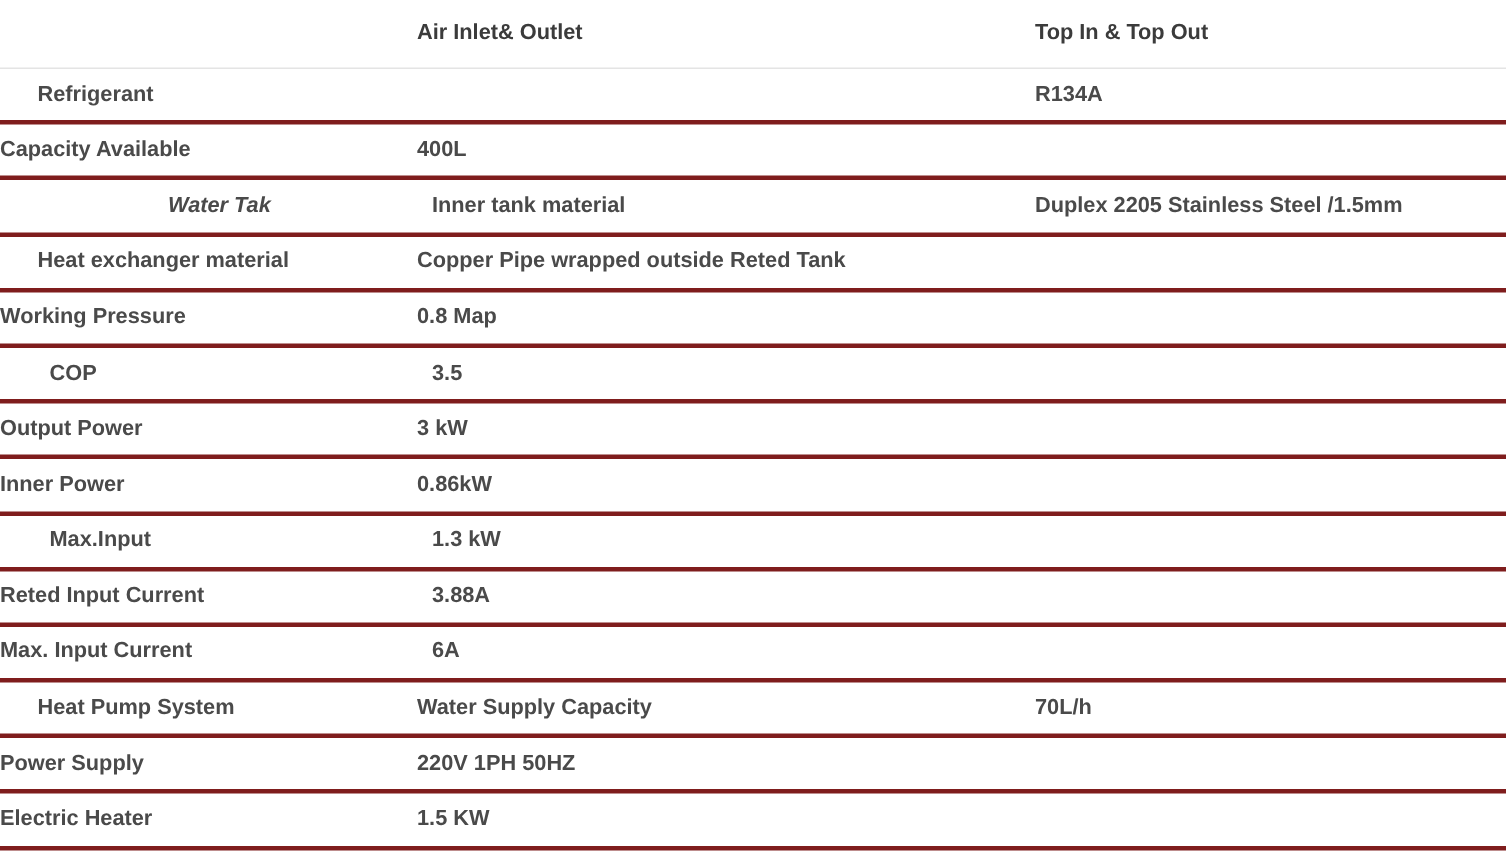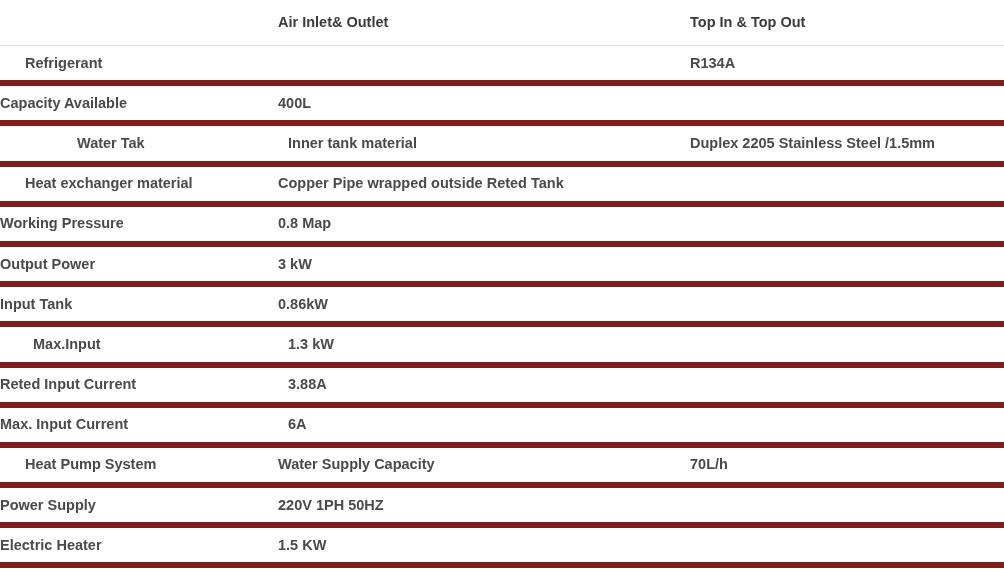--- a/index.html
+++ b/index.html
@@ -18,21 +18,21 @@
     width: 1004px;
     border-collapse: collapse;
     table-layout: fixed;
   }
   .spec-table td,
   .spec-table th {
     font-size: 14.5px;
     font-weight: bold;
     text-align: left;
     vertical-align: middle;
-    border-bottom: 6px solid #7f1d1d;
+    border-bottom: 3px solid #7f1d1d;
     padding: 0;
     height: 34.2px;
     line-height: 17px;
     overflow: hidden;
     white-space: nowrap;
   }
   .col-a { width: 278px; }
   .col-b { width: 412px; margin-top: 15px; }
   .col-c { width: 314px; }
 
@@ -40,21 +40,21 @@
     color: #3b3b3b;
     border-bottom: 1px solid #e4e4e4;
     height: 45px;
     font-size: 14.5px;
   }
   .head-row th.col-a { padding-left: 0; }
 
   .cell-a  { padding-left: 18px; color: #4a4a4a; }
   .cell-a.indent-1 { padding-left: 25px; }
   .cell-a.indent-2 { padding-left: 33px; }
-  .cell-a.indent-3 { padding-left: 77px; }
+  .cell-a.indent-3 { padding-left: 112px; font-style: italic; }
   .cell-b  { padding-left: 0; color: #4a4a4a; }
   .cell-b.indent-1 { padding-left: 10px; }
   .cell-c  { padding-left: 0; color: #4a4a4a; }
 </style>
 </head>
 <body>
 
 <table class="spec-table">
   <thead>
     <tr class="head-row">
@@ -83,26 +83,31 @@
         <td class="col-a cell-a indent-1">Heat exchanger material</td>
         <td class="col-b cell-b">Copper Pipe wrapped outside Reted Tank</td>
         <td class="col-c cell-c"></td>
       </tr>
       <tr>
         <td class="col-a cell-a">Working Pressure</td>
         <td class="col-b cell-b">0.8 Map</td>
         <td class="col-c cell-c"></td>
       </tr>
       <tr>
+        <td class="col-a cell-a indent-2">COP</td>
+        <td class="col-b cell-b indent-1">3.5</td>
+        <td class="col-c cell-c"></td>
+      </tr>
+      <tr>
         <td class="col-a cell-a">Output Power</td>
         <td class="col-b cell-b">3 kW</td>
         <td class="col-c cell-c"></td>
       </tr>
       <tr>
-        <td class="col-a cell-a">Input Tank</td>
+        <td class="col-a cell-a">Inner Power</td>
         <td class="col-b cell-b">0.86kW</td>
         <td class="col-c cell-c"></td>
       </tr>
       <tr>
         <td class="col-a cell-a indent-2">Max.Input</td>
         <td class="col-b cell-b indent-1">1.3 kW</td>
         <td class="col-c cell-c"></td>
       </tr>
       <tr>
         <td class="col-a cell-a">Reted Input Current</td>

